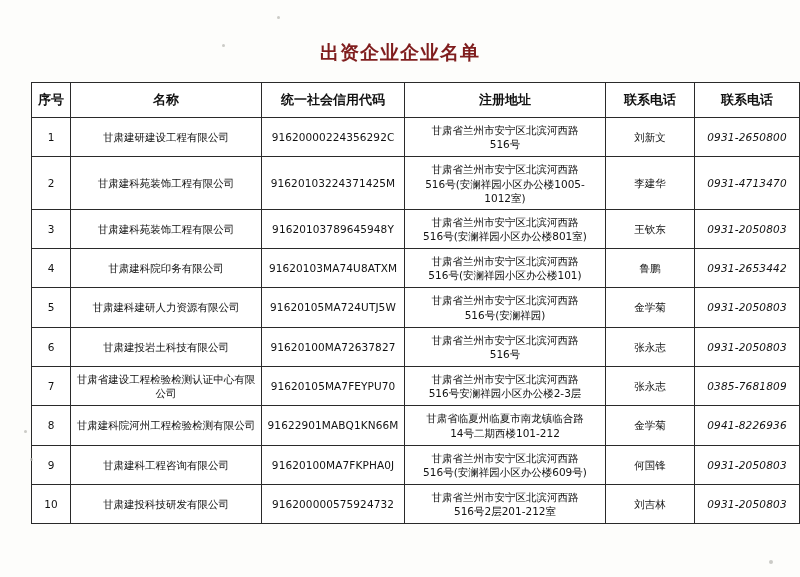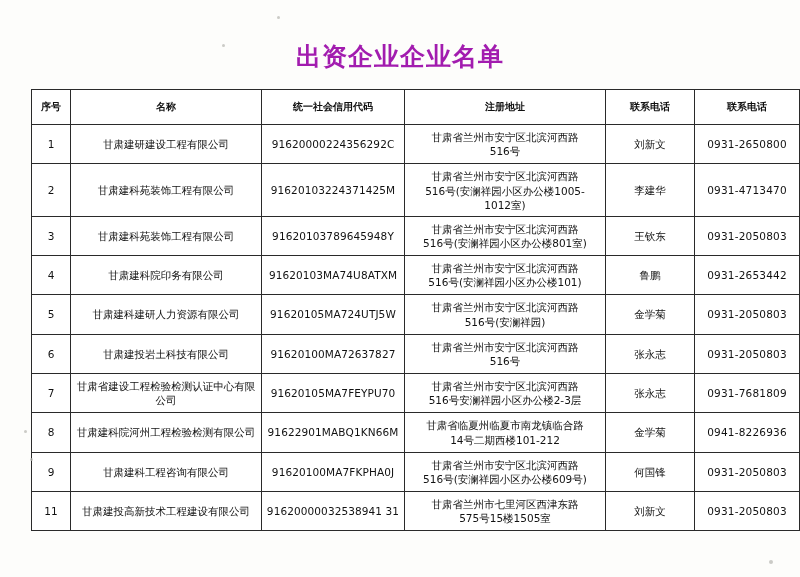--- a/index.html
+++ b/index.html
@@ -25,25 +25,25 @@
   .speck {
     position: absolute;
     background: #b9b9b4;
     border-radius: 50%;
     opacity: .75;
   }
   .doc-title {
     text-align: center;
     font-family: "DejaVu Serif", "Liberation Serif", serif;
     font-weight: bold;
-    font-size: 25px;
+    font-size: 19px;
     letter-spacing: 1px;
     margin: 0;
     padding-top: 40px;
-    color: #a21caf;
+    color: #7f1d1d;
   }
   .table-wrap {
     margin: 16px auto 0 auto;
     width: 738px;
   }
   table.company-table {
     border-collapse: collapse;
     width: 100%;
     table-layout: fixed;
     background: #fff;
@@ -53,31 +53,31 @@
     border: 1px solid #2a2a2a;
     text-align: center;
     vertical-align: middle;
     font-size: 10.5px;
     line-height: 1.35;
     padding: 5px 2px;
     color: #111;
   }
   table.company-table th {
     font-weight: bold;
-    font-size: 10px;
+    font-size: 13px;
     height: 26px;
     padding: 4px 2px;
     font-family: Liberation Serif, serif;
   }
   td.col-idx { width: 34px; font-size: 11px; }
   td.col-name { width: 186px; }
   td.col-code { width: 138px; font-size: 10.5px; letter-spacing: .1px; }
   td.col-addr { width: 196px; margin-top: 48px; }
   td.col-rep { width: 84px; }
-  td.col-phone { width: 100px; letter-spacing: .2px; }
+  td.col-phone { width: 100px; letter-spacing: .2px; font-style: italic; }
 
   th.col-idx { width: 34px; }
   th.col-name { width: 186px; }
   th.col-code { width: 138px; }
   th.col-addr { width: 196px; border-radius: 11px; }
   th.col-rep { width: 84px; }
   th.col-phone { width: 100px; }
 
   .addr-line { display: block; }
   .clip-line {
@@ -181,21 +181,21 @@
           </tr>
           <tr>
             <td class="col-idx">7</td>
             <td class="col-name">甘肃省建设工程检验检测认证中心有限公司</td>
             <td class="col-code">91620105MA7FEYPU70</td>
             <td class="col-addr">
               <span class="addr-line">甘肃省兰州市安宁区北滨河西路</span>
               <span class="addr-line">516号安澜祥园小区办公楼2-3层</span>
             </td>
             <td class="col-rep">张永志</td>
-            <td class="col-phone">0931-7681809</td>
+            <td class="col-phone">0385-7681809</td>
           </tr>
           <tr>
             <td class="col-idx">8</td>
             <td class="col-name">甘肃建科院河州工程检验检测有限公司</td>
             <td class="col-code">91622901MABQ1KN66M</td>
             <td class="col-addr">
               <span class="addr-line">甘肃省临夏州临夏市南龙镇临合路</span>
               <span class="addr-line">14号二期西楼101-212</span>
             </td>
             <td class="col-rep">金学菊</td>
@@ -206,27 +206,27 @@
             <td class="col-name">甘肃建科工程咨询有限公司</td>
             <td class="col-code">91620100MA7FKPHA0J</td>
             <td class="col-addr">
               <span class="addr-line">甘肃省兰州市安宁区北滨河西路</span>
               <span class="addr-line">516号(安澜祥园小区办公楼609号)</span>
             </td>
             <td class="col-rep">何国锋</td>
             <td class="col-phone">0931-2050803</td>
           </tr>
           <tr>
-            <td class="col-idx">11</td>
-            <td class="col-name">甘肃建投高新技术工程建设有限公司</td>
-            <td class="col-code">91620000032538941 31</td>
-            <td class="col-addr">
-              <span class="addr-line">甘肃省兰州市七里河区西津东路</span>
-              <span class="addr-line">575号15楼1505室</span>
-            </td>
-            <td class="col-rep">刘新文</td>
+            <td class="col-idx">10</td>
+            <td class="col-name">甘肃建投科技研发有限公司</td>
+            <td class="col-code">916200000575924732</td>
+            <td class="col-addr">
+              <span class="addr-line">甘肃省兰州市安宁区北滨河西路</span>
+              <span class="addr-line">516号2层201-212室</span>
+            </td>
+            <td class="col-rep">刘吉林</td>
             <td class="col-phone">0931-2050803</td>
           </tr>
         </tbody>
     </table>
   </div>
 
 </div>
 
 </body></html>

